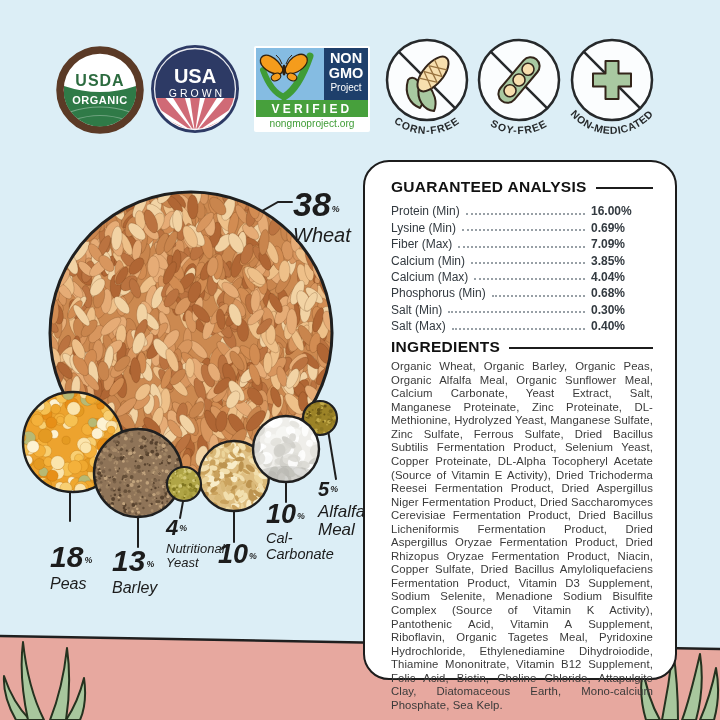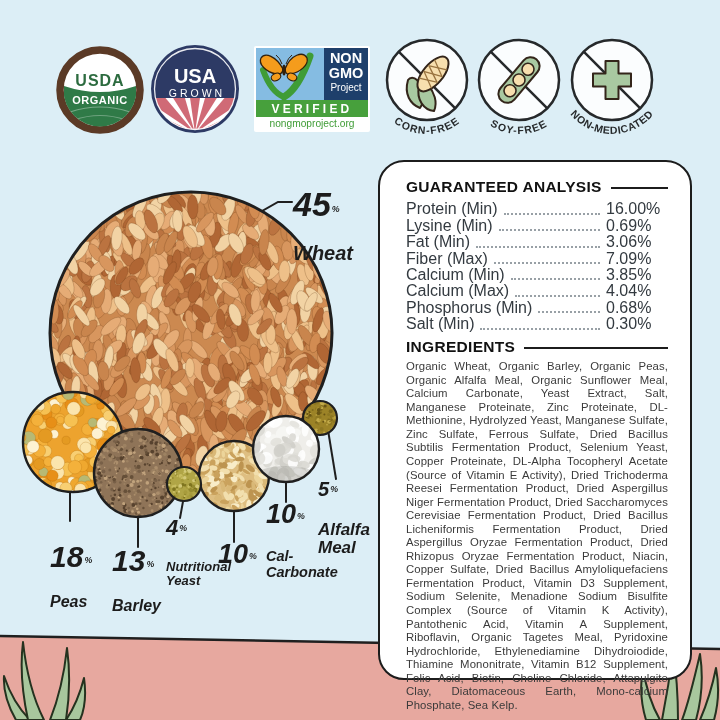--- a/index.html
+++ b/index.html
@@ -2,40 +2,40 @@
 <html><head>
 <meta charset="utf-8">
 <style>
   html,body{margin:0;padding:0;background:#fff;}
   .canvas{position:relative;width:720px;height:720px;background:#dceef6;overflow:hidden;
           font-family:"Liberation Sans",sans-serif;color:#1c1c1c;}
   .layer{position:absolute;left:0;top:0;pointer-events:none;}
   svg{font-family:"Liberation Sans",sans-serif;}
 
   
-  .panel{position:absolute;left:378px;top:160px;width:314px;height:520px;box-sizing:border-box;
+  .panel{position:absolute;left:363px;top:160px;width:314px;height:520px;box-sizing:border-box;
          background:#fff;border:2.5px solid #1c1c1c;border-radius:26px;
          padding:16px 22px 12px 26px;z-index:6;}
   .heading{display:flex;align-items:center;gap:9px;font-size:15.5px;font-weight:bold;
            letter-spacing:.3px;color:#111;}
   .heading .rule{flex:1;height:2.5px;background:#1c1c1c;margin-top:2px;}
   .rows{margin-top:6px;}
-  .arow{display:flex;align-items:flex-end;height:16.4px;font-size:16px;color:#333a40;}
+  .arow{display:flex;align-items:flex-end;height:16.4px;font-size:12px;color:#333a40;}
   .arow .lbl{white-space:nowrap;}
   .arow .dots{flex:1;border-bottom:2px dotted #98a0a6;margin:0 6px 3.5px 6px;}
-  .arow .val{width:62px;text-align:left;}
+  .arow .val{width:62px;text-align:left;font-weight:bold;}
   .ing-head{margin-top:5px;}
   .ing-text{margin:4px 0 0;font-size:11.35px;line-height:13.55px;text-align:justify;
             color:#3a3a3a;letter-spacing:.1px;}
 
   
   .pct-label{position:absolute;font-style:italic;line-height:1.08;color:#1c1c1c;z-index:5;}
   .pct .num{font-weight:bold;}
   .pct .unit{font-weight:bold;font-size:55%;position:relative;top:-.5em;margin-left:1px;}
-  .pname{font-weight:bold;margin-top:20px;}
+  .pname{font-weight:normal;margin-top:2px;}
   .cl0{left:293px;top:186px;width:80px}.cl0 .num{font-size:34px}.cl0 .pname{font-size:20px}
   .cl1{left:50px;top:541px;width:76px}.cl1 .num{font-size:30px}.cl1 .pname{font-size:16px}
   .cl2{left:112px;top:545px;width:76px}.cl2 .num{font-size:30px}.cl2 .pname{font-size:16px}
   .cl3{left:166px;top:516px;width:82px}.cl3 .num{font-size:22px}.cl3 .pname{font-size:13px}
   .cl4{left:218px;top:540px;width:86px}.cl4 .num{font-size:27px}.cl4 .pname{font-size:14.5px}
   .cl5{left:266px;top:500px;width:94px}.cl5 .num{font-size:27px}.cl5 .pname{font-size:14.5px}
   .cl6{left:318px;top:479px;width:58px}.cl6 .num{font-size:20px}.cl6 .pname{font-size:17px}
 </style>
 </head>
 <body>
@@ -1988,21 +1988,21 @@
     <g>
       <circle cx="612" cy="80" r="40" fill="#fbfdfe" stroke="#26292b" stroke-width="2.5"></circle>
       <line x1="583.7" y1="51.7" x2="640.3" y2="108.3" stroke="#26292b" stroke-width="2.5"></line>
       <path d="M605.5,61 L618.5,61 L618.5,73.5 L631,73.5 L631,86.5 L618.5,86.5 L618.5,99 L605.5,99 L605.5,86.5 L593,86.5 L593,73.5 L605.5,73.5 Z" fill="#a9c9a1" stroke="#33251a" stroke-width="2" stroke-linejoin="round"></path>
       <path id="arcMed" d="M567.8,111 A54 54 0 0 0 656.2,111" fill="none"></path>
       <text font-size="10.5" font-weight="bold" letter-spacing=".5" fill="#26292b"><textPath href="#arcMed" startOffset="50%" text-anchor="middle">NON-MEDICATED</textPath></text>
     </g>
   </svg>
 
   <div class="pct-label cl0">
-    <div class="pct"><span class="num">45</span><span class="unit">%</span></div>
+    <div class="pct"><span class="num">38</span><span class="unit">%</span></div>
     <div class="pname">Wheat</div>
   </div>
   <div class="pct-label cl1">
     <div class="pct"><span class="num">18</span><span class="unit">%</span></div>
     <div class="pname">Peas</div>
   </div>
   <div class="pct-label cl2">
     <div class="pct"><span class="num">13</span><span class="unit">%</span></div>
     <div class="pname">Barley</div>
   </div>
@@ -2032,25 +2032,20 @@
           <span class="lbl">Protein (Min)</span>
           <span class="dots"></span>
           <span class="val">16.00%</span>
         </div>
       <div class="arow">
           <span class="lbl">Lysine (Min)</span>
           <span class="dots"></span>
           <span class="val">0.69%</span>
         </div>
       <div class="arow">
-          <span class="lbl">Fat (Min)</span>
-          <span class="dots"></span>
-          <span class="val">3.06%</span>
-        </div>
-      <div class="arow">
           <span class="lbl">Fiber (Max)</span>
           <span class="dots"></span>
           <span class="val">7.09%</span>
         </div>
       <div class="arow">
           <span class="lbl">Calcium (Min)</span>
           <span class="dots"></span>
           <span class="val">3.85%</span>
         </div>
       <div class="arow">
@@ -2061,20 +2056,25 @@
       <div class="arow">
           <span class="lbl">Phosphorus (Min)</span>
           <span class="dots"></span>
           <span class="val">0.68%</span>
         </div>
       <div class="arow">
           <span class="lbl">Salt (Min)</span>
           <span class="dots"></span>
           <span class="val">0.30%</span>
         </div>
+      <div class="arow">
+          <span class="lbl">Salt (Max)</span>
+          <span class="dots"></span>
+          <span class="val">0.40%</span>
+        </div>
     </div>
     <div class="heading ing-head">
       <span>INGREDIENTS</span>
       <span class="rule"></span>
     </div>
     <p class="ing-text">Organic Wheat, Organic Barley, Organic Peas, Organic Alfalfa Meal, Organic Sunflower Meal, Calcium Carbonate, Yeast Extract, Salt, Manganese Proteinate, Zinc Proteinate, DL-Methionine, Hydrolyzed Yeast, Manganese Sulfate, Zinc Sulfate, Ferrous Sulfate, Dried Bacillus Subtilis Fermentation Product, Selenium Yeast, Copper Proteinate, DL-Alpha Tocopheryl Acetate (Source of Vitamin E Activity), Dried Trichoderma Reesei Fermentation Product, Dried Aspergillus Niger Fermentation Product, Dried Saccharomyces Cerevisiae Fermentation Product, Dried Bacillus Licheniformis Fermentation Product, Dried Aspergillus Oryzae Fermentation Product, Dried Rhizopus Oryzae Fermentation Product, Niacin, Copper Sulfate, Dried Bacillus Amyloliquefaciens Fermentation Product, Vitamin D3 Supplement, Sodium Selenite, Menadione Sodium Bisulfite Complex (Source of Vitamin K Activity), Pantothenic Acid, Vitamin A Supplement, Riboflavin, Organic Tagetes Meal, Pyridoxine Hydrochloride, Ethylenediamine Dihydroiodide, Thiamine Mononitrate, Vitamin B12 Supplement, Folic Acid, Biotin, Choline Chloride, Attapulgite Clay, Diatomaceous Earth, Mono-calcium Phosphate, Sea Kelp.</p>
   </div>
 </div>
 
 </body></html>

